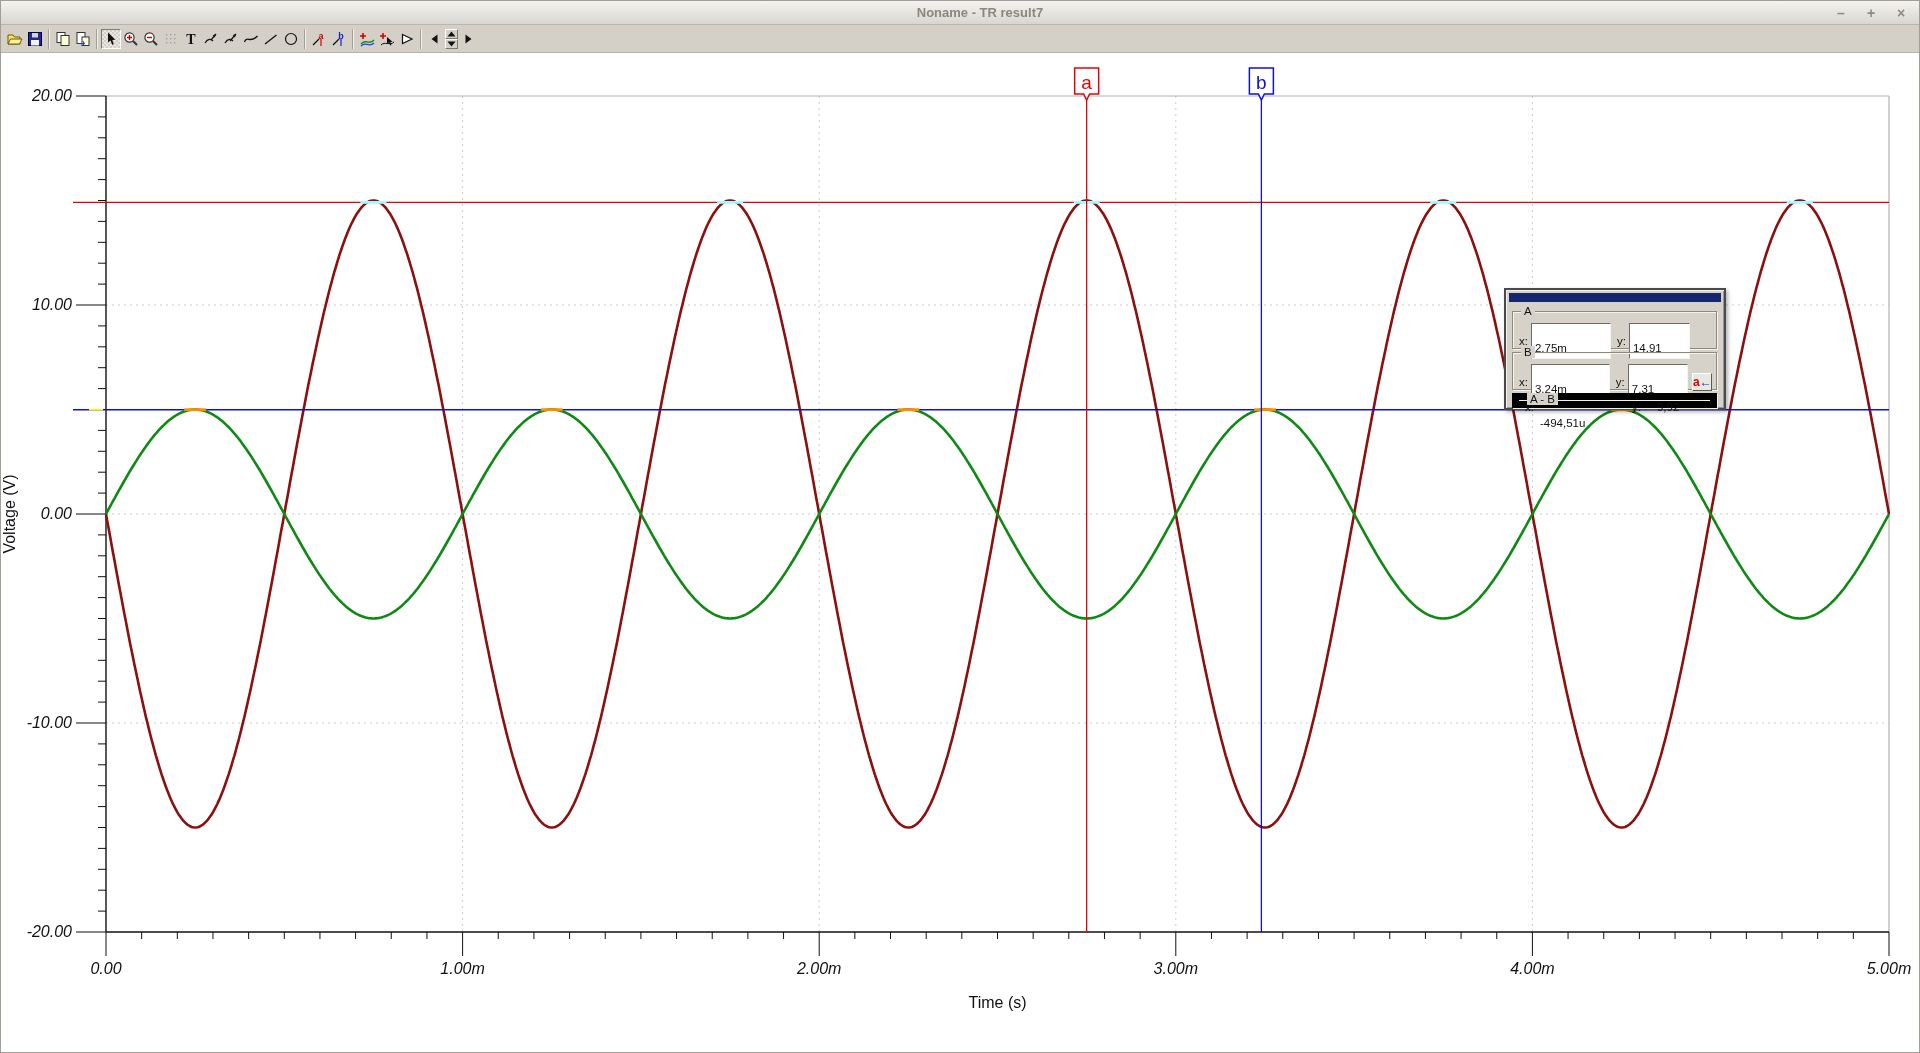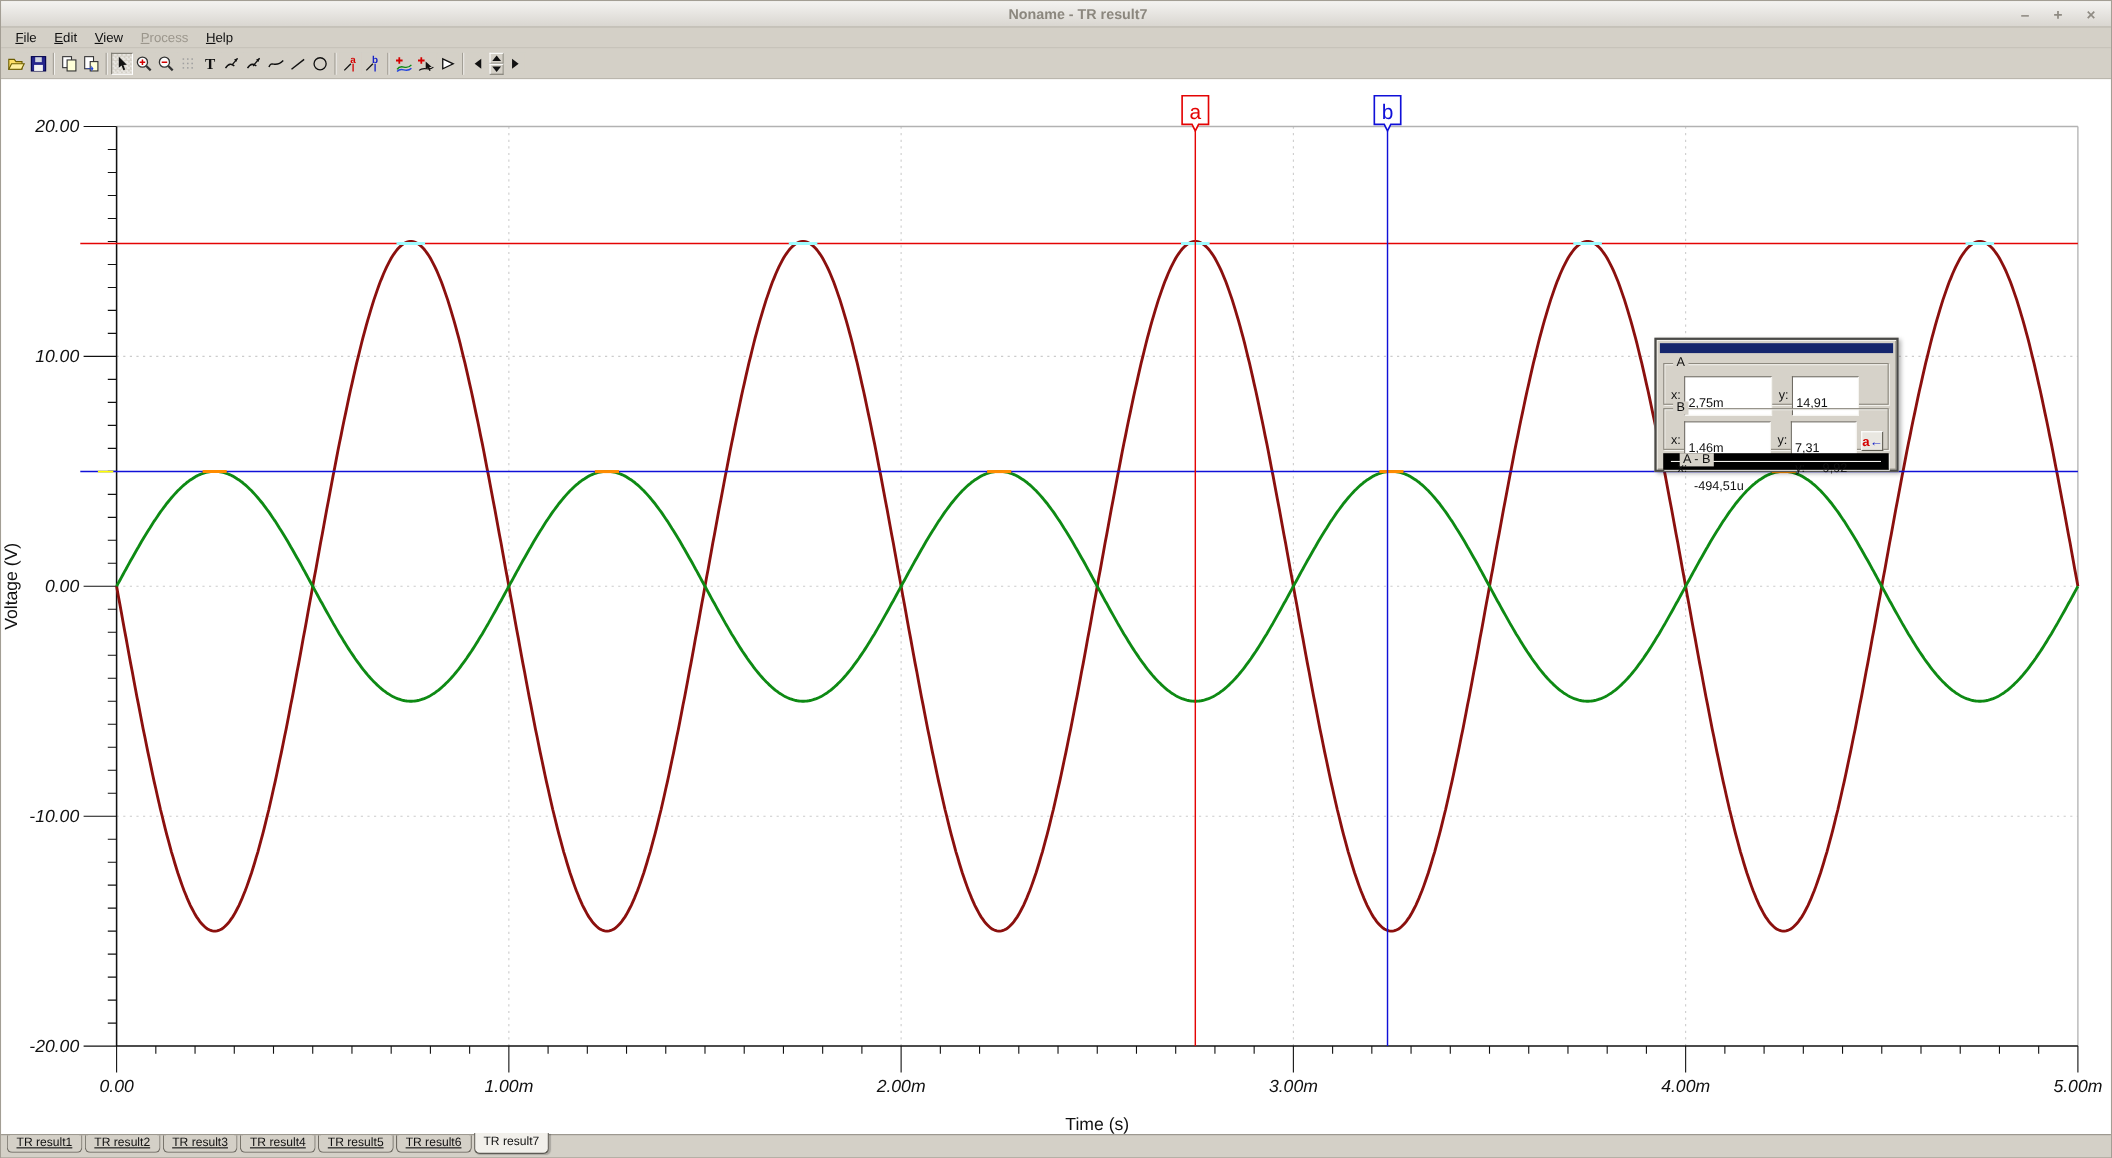--- a/index.html
+++ b/index.html
@@ -76,27 +76,20 @@
 
   <div class="titlebar">
     <span class="title-text">Noname - TR result7</span>
     <div class="win-controls">
       <span class="win-btn">–</span>
       <span class="win-btn">+</span>
       <span class="win-btn">×</span>
     </div>
   </div>
 
-  <div class="menubar">
-    <span class="menu-item">File</span>
-    <span class="menu-item">Edit</span>
-    <span class="menu-item">View</span>
-    <span class="menu-item disabled">Process</span>
-    <span class="menu-item">Help</span>
-  </div>
 
   <div class="toolbar">
     <div class="tbtn">
         <svg width="16" height="16">
           <path d="M1,13 L1,4 L6,4 L7.5,6 L13,6 L13,13 Z" fill="#ffe066" stroke="#6b5c00" stroke-width="1"></path>
           <path d="M1,13 L3.5,8 L15,8 L12.5,13 Z" fill="#fff0a0" stroke="#6b5c00" stroke-width="1"></path>
         </svg>
       </div>
     <div class="tbtn">
         <svg width="16" height="16">
@@ -401,41 +394,32 @@
           <span>x:</span>
           <span class="pfield fx">2,75m</span>
           <span>y:</span>
           <span class="pfield fy">14,91</span>
         </div>
       </div>
       <div class="pgroup pgroup-b">
         <span class="pleg">B</span>
         <div class="prow">
           <span>x:</span>
-          <span class="pfield fx">1,46m</span>
+          <span class="pfield fx">3,24m</span>
           <span>y:</span>
           <span class="pfield fy">7,31</span>
           <span class="jump-btn"><span class="ja">a</span><span class="jarrow">←</span></span>
         </div>
       </div>
       <div class="pgroup pgroup-ab">
         <span class="pleg">A - B</span>
         <div class="ab-row">
           <span>x:</span>
           <span style="margin-left:6px; width:92px;margin-top:16px;">-494,51u</span>
           <span>y:</span>
           <span style="margin-left:16px;text-align:center;">9,92</span>
         </div>
       </div>
     </div>
   </div>
 
-  <div class="statusbar">
-    <span class="tab">TR result1</span>
-    <span class="tab">TR result2</span>
-    <span class="tab">TR result3</span>
-    <span class="tab">TR result4</span>
-    <span class="tab">TR result5</span>
-    <span class="tab">TR result6</span>
-    <span class="tab active">TR result7</span>
-  </div>
 
 </div>
 
 </body></html>

